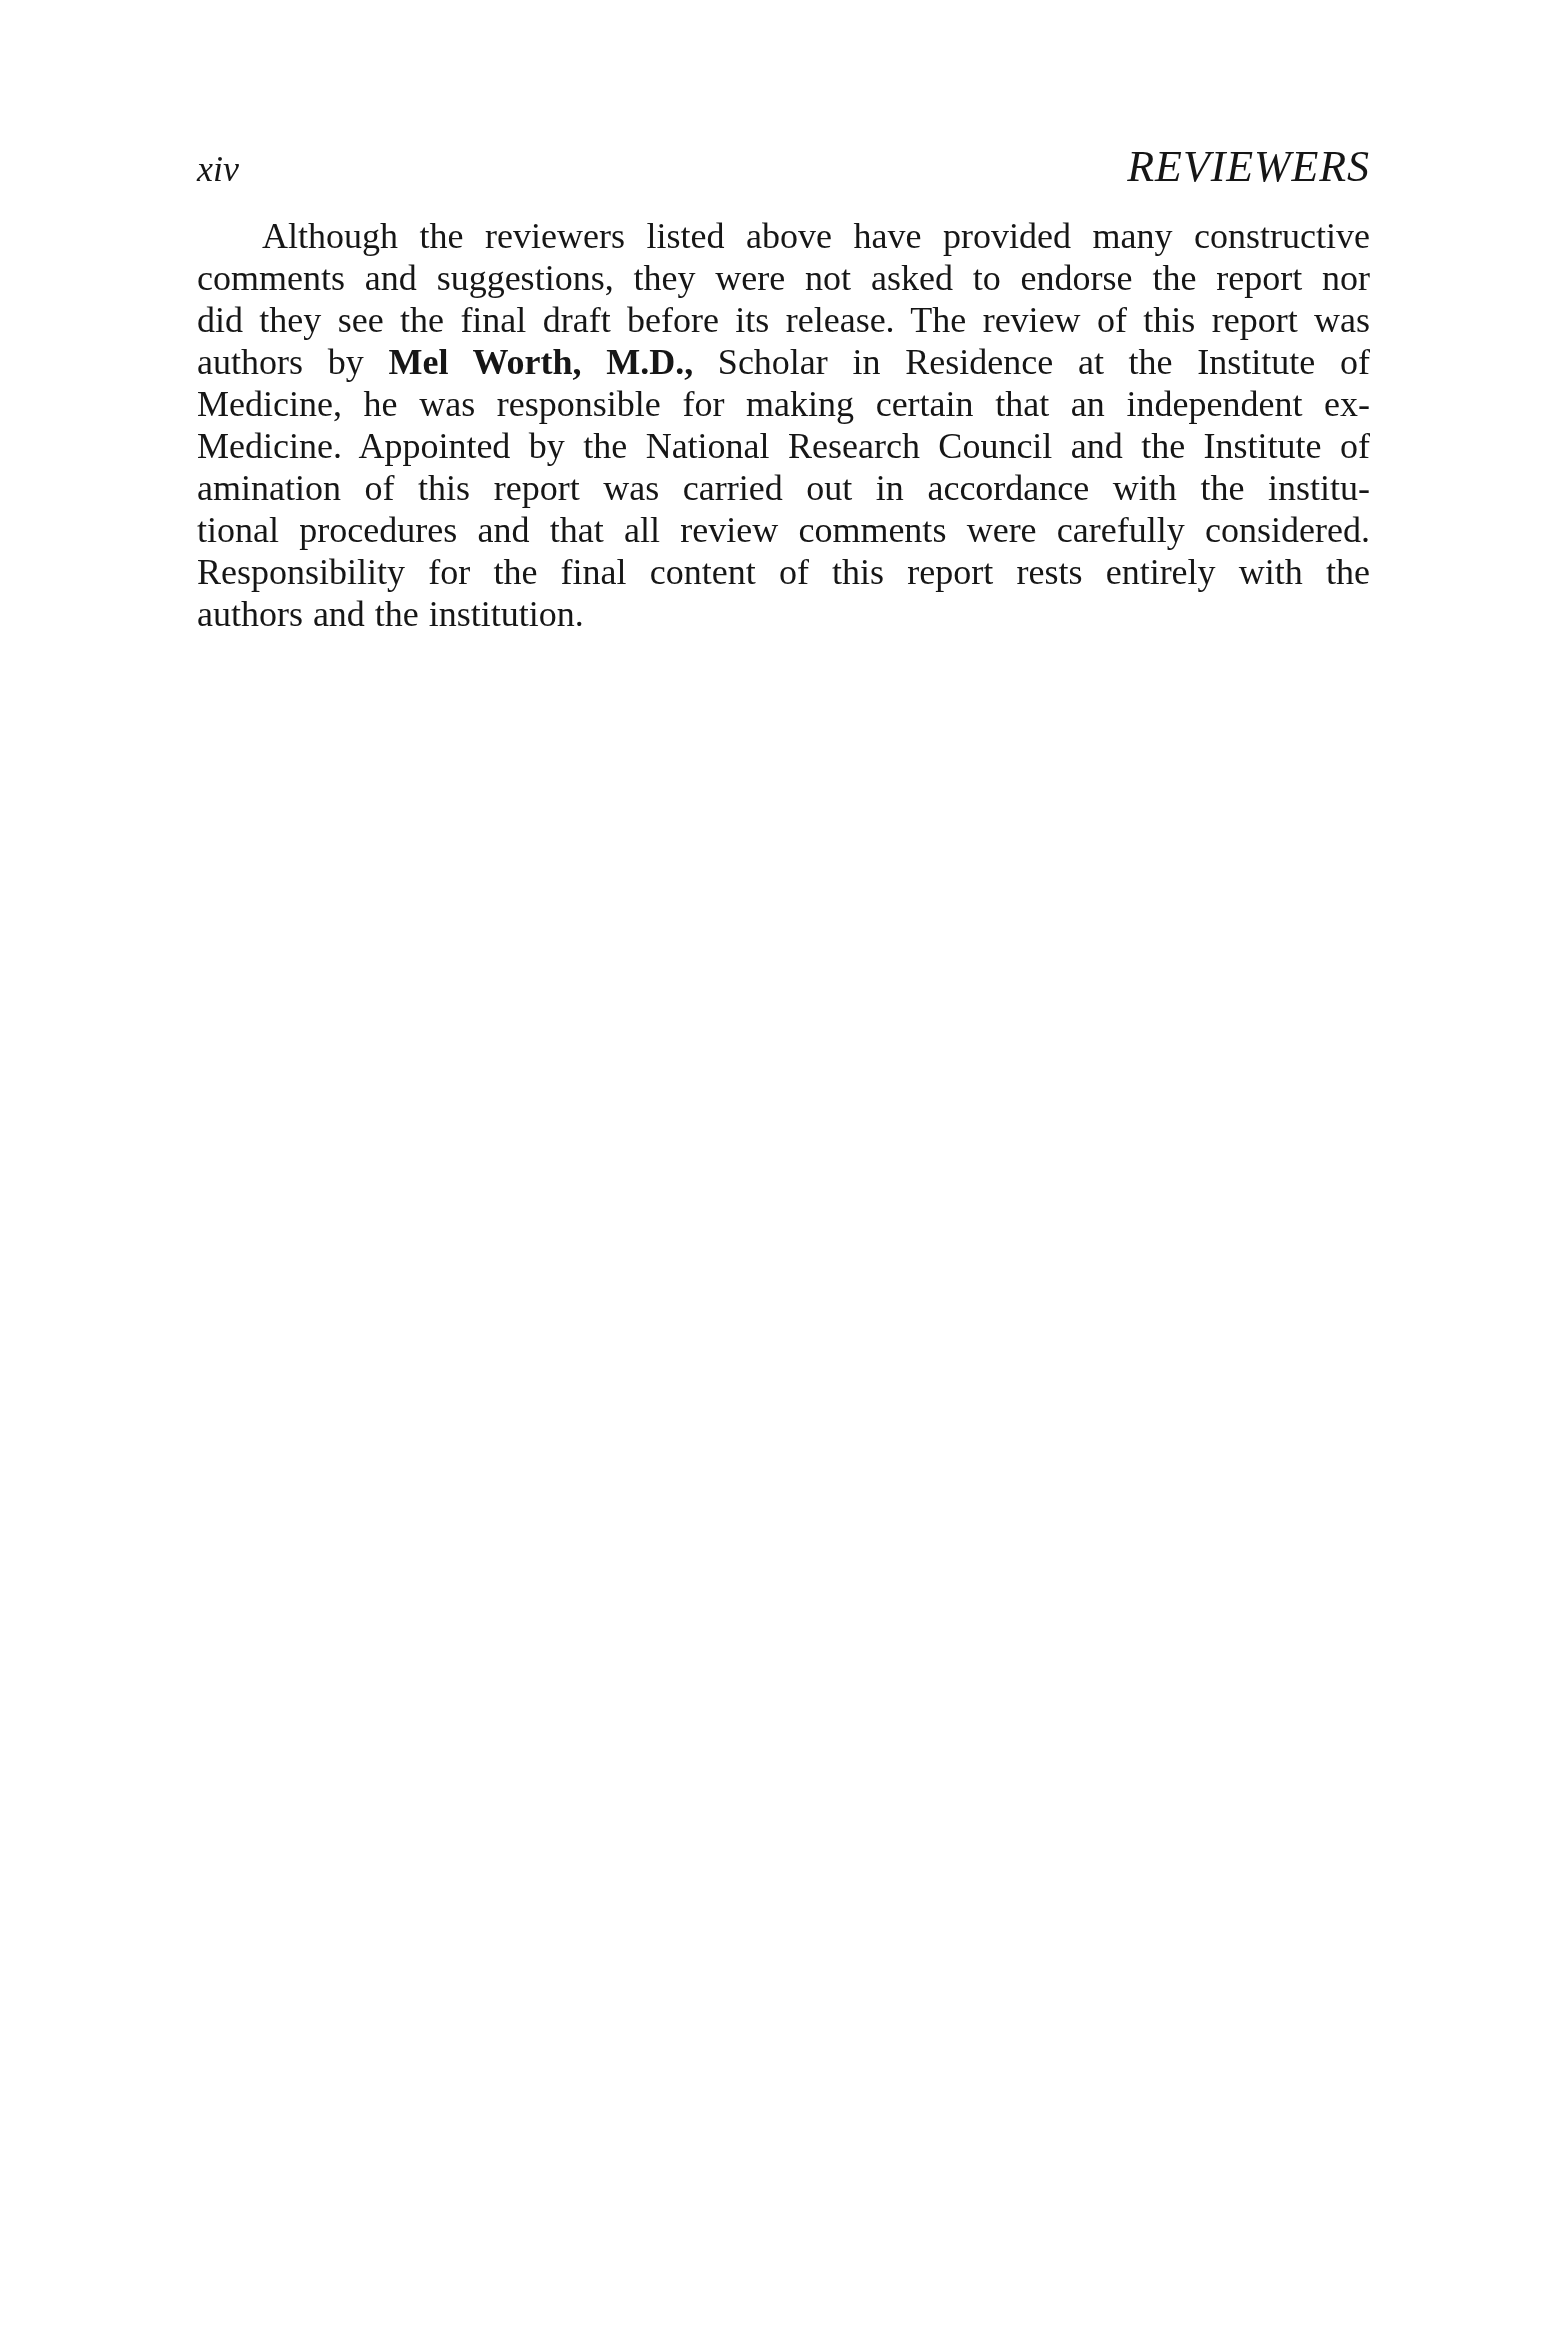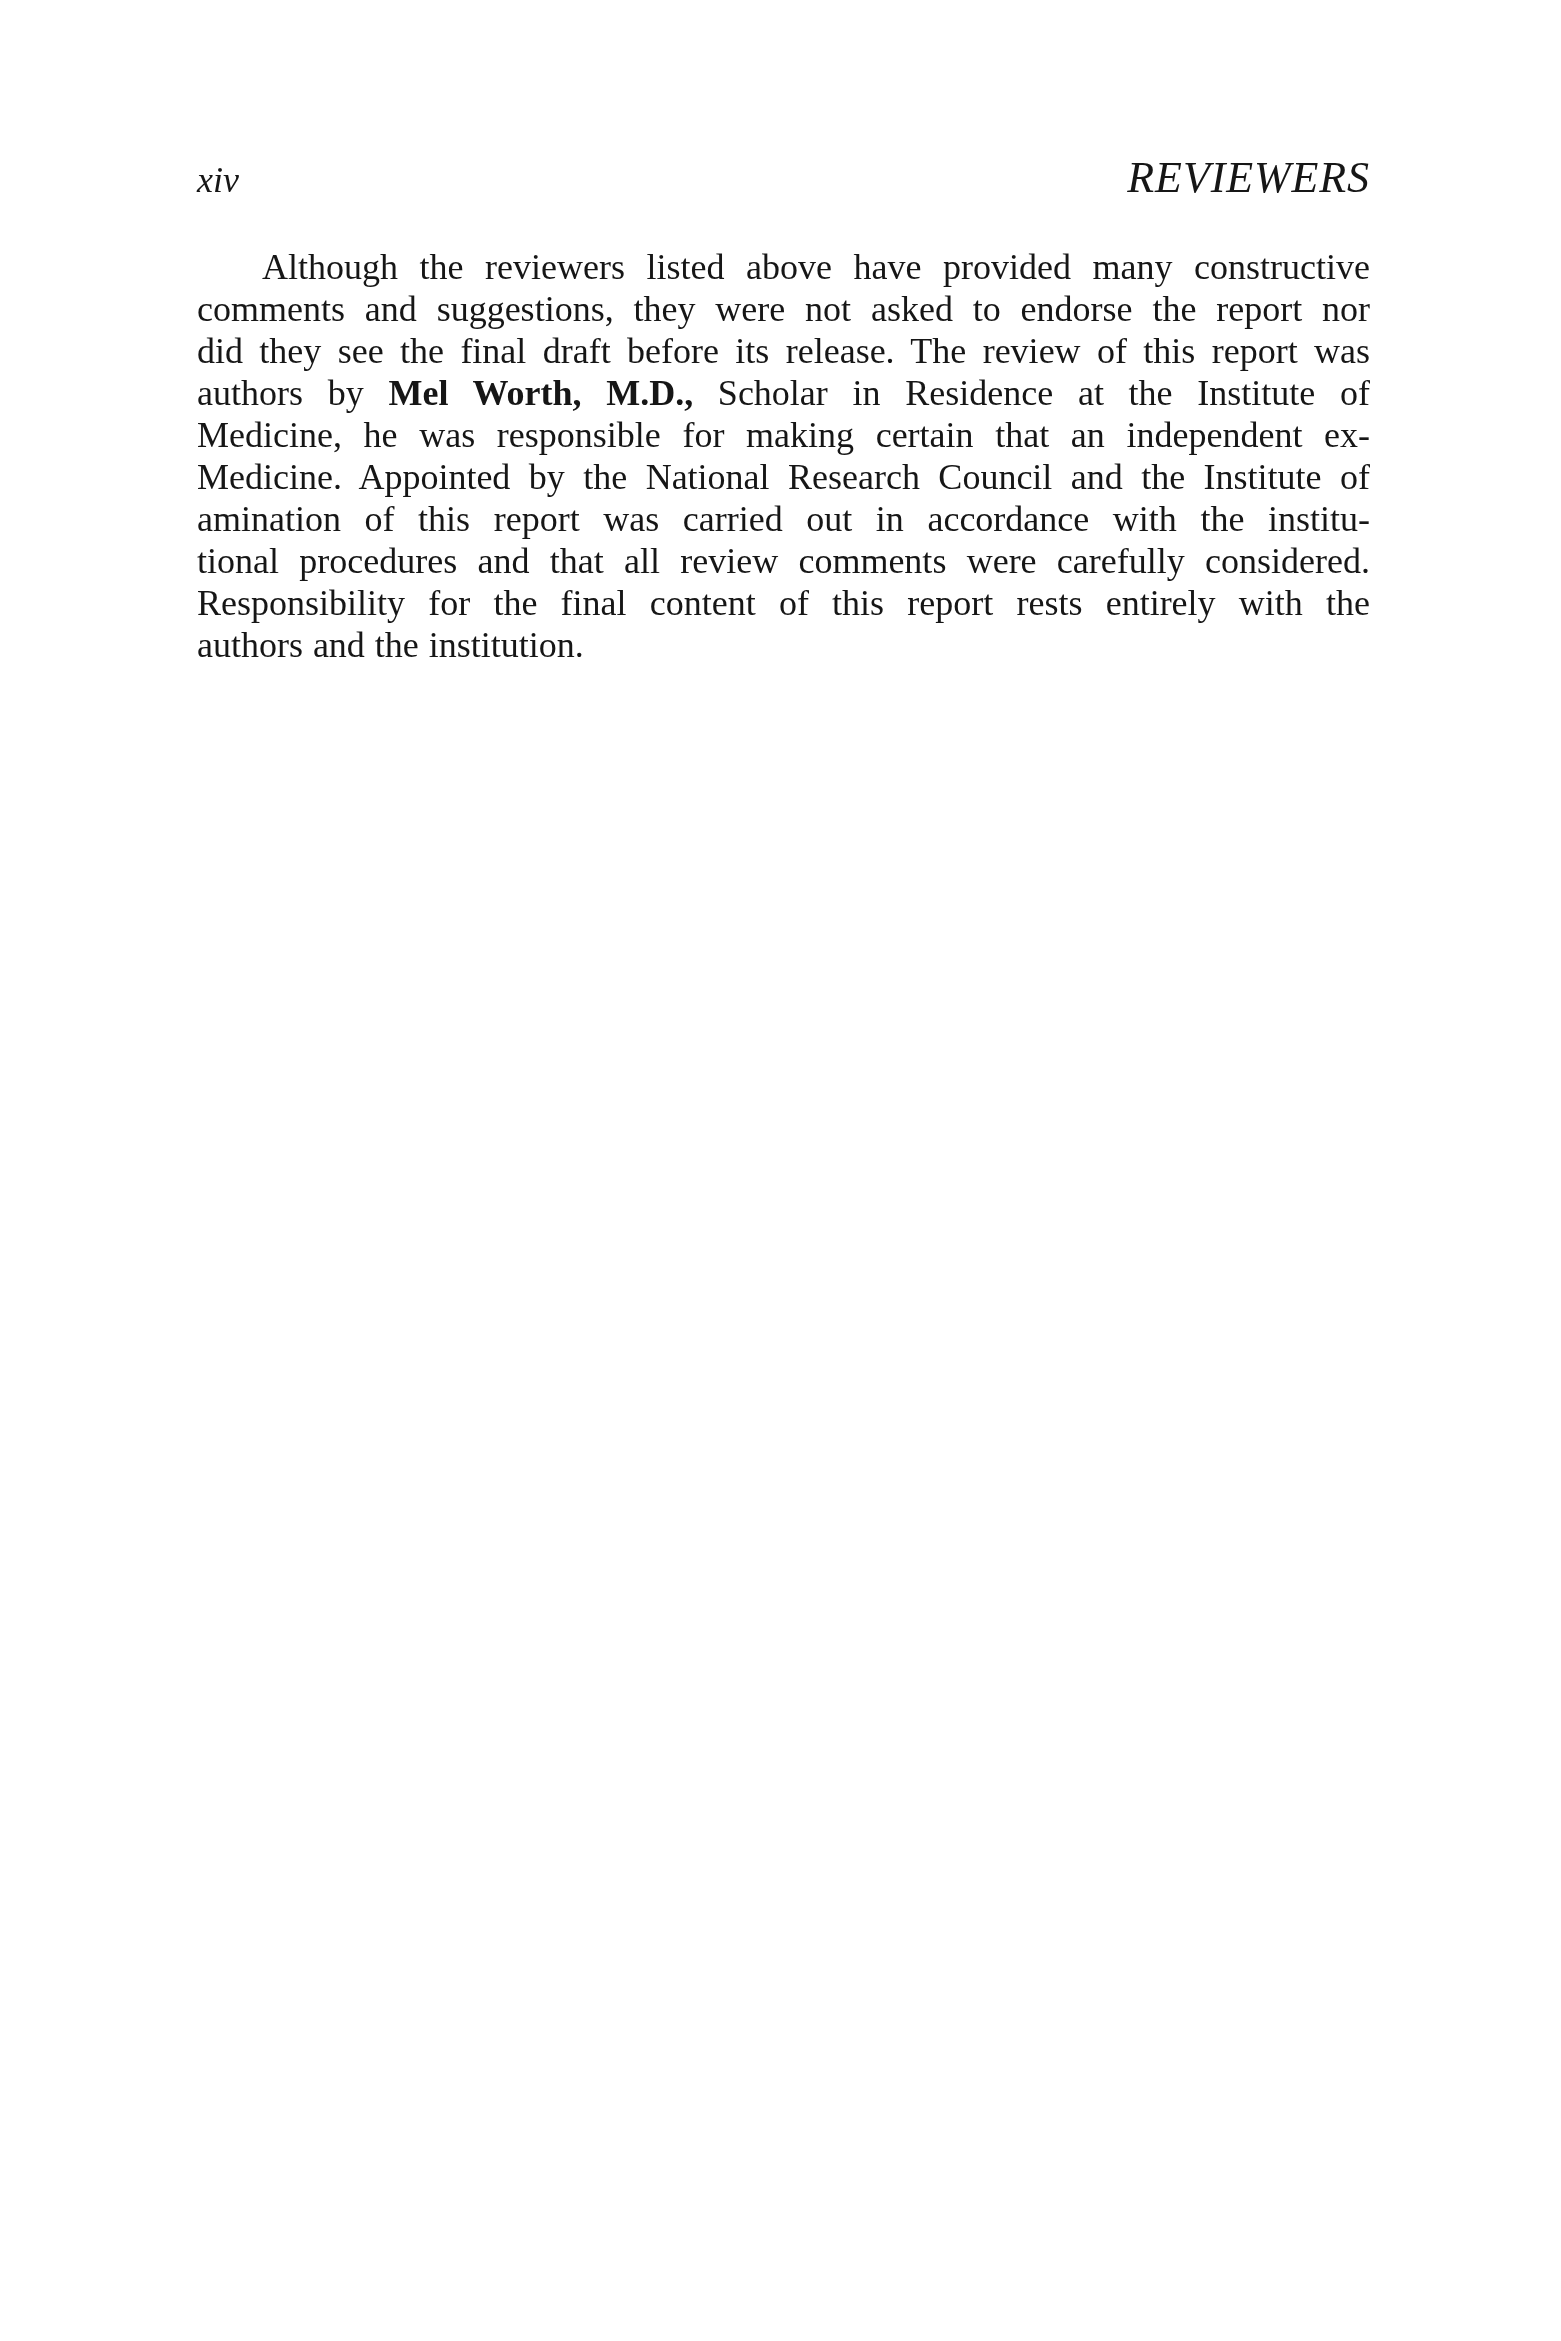--- a/index.html
+++ b/index.html
@@ -11,41 +11,41 @@
     width: 1561px;
     height: 2342px;
     background: #ffffff;
     color: #161616;
     font-family: "Liberation Serif", serif;
     overflow: hidden;
   }
   .content {
     position: absolute;
     left: 197px;
-    top: 158px;
+    top: 147px;
     width: 1173px;
   }
   .header-row {
     display: flex;
     justify-content: space-between;
     align-items: baseline;
     font-style: italic;
     height: 40px;
   }
   .folio {
     font-size: 36px;
     line-height: 40px;
   }
   .running-title {
     font-size: 44px;
     line-height: 40px;
     letter-spacing: 0.9px;
   }
   .paragraph {
-    margin-top: 48px;
+    margin-top: 28px;
     font-size: 36px;
     line-height: 42px;
     word-spacing: 0.9px;
   }
   .line {
     text-align: justify;
     text-align-last: justify;
     white-space: normal;
   }
   .line.first {

